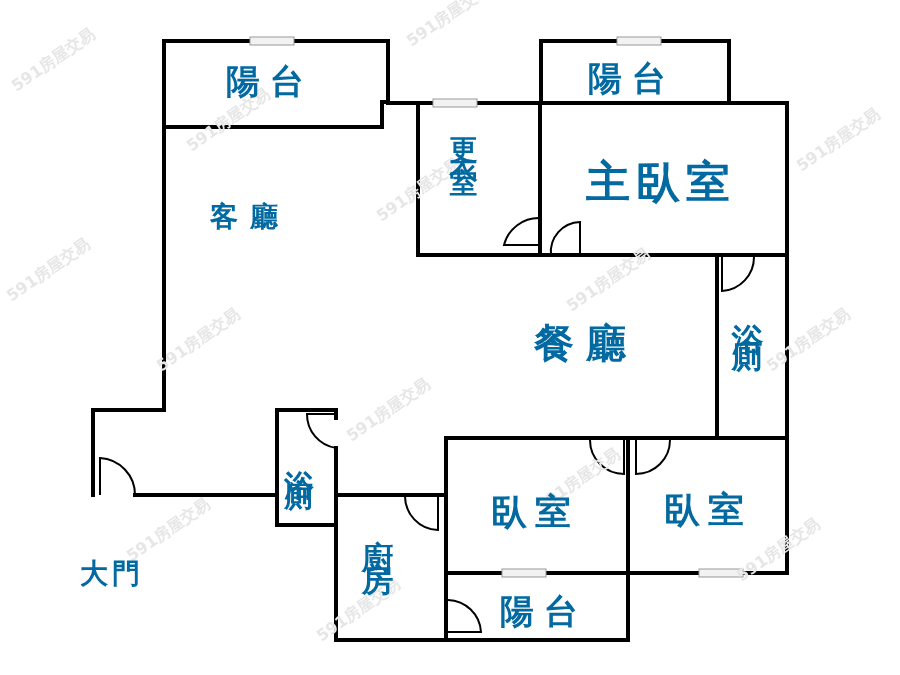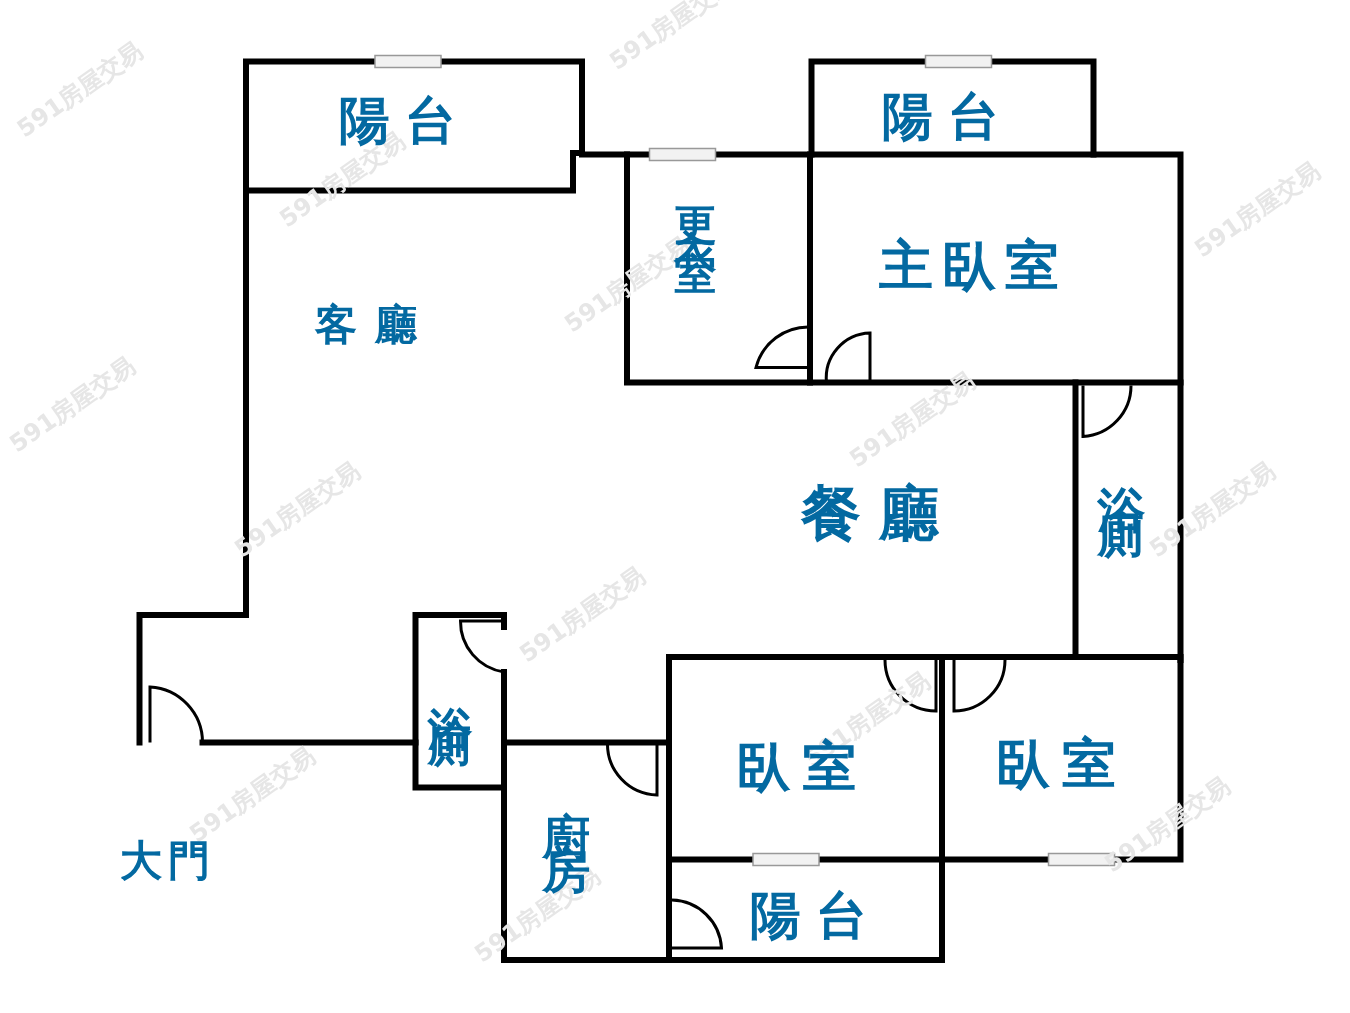--- a/index.html
+++ b/index.html
@@ -69,21 +69,21 @@
 <div class="wm" style="left:730px;top:540px;">591房屋交易</div>
 <div class="wm" style="left:120px;top:520px;">591房屋交易</div>
 <div class="wm" style="left:310px;top:600px;">591房屋交易</div>
 <div class="wm" style="left:790px;top:130px;">591房屋交易</div>
 <div class="wm" style="left:760px;top:330px;">591房屋交易</div>
 <div class="wm" style="left:400px;top:5px;">591房屋交易</div>
 
 <div class="label h" style="left:226px;top:64px;font-size:34px;">陽台</div>
 <div class="label h" style="left:588px;top:61px;font-size:34px;">陽台</div>
 <div class="label v" style="left:449px;top:116px;font-size:28px;letter-spacing:14px;">更衣室</div>
-<div class="label h" style="left:586px;top:160px;font-size:36px;letter-spacing:6px;">主臥室</div>
+<div class="label h" style="left:586px;top:160px;font-size:44px;letter-spacing:6px;">主臥室</div>
 <div class="label h" style="left:210px;top:203px;font-size:28px;letter-spacing:12px;">客廳</div>
 <div class="label h" style="left:534px;top:323px;font-size:40px;letter-spacing:12px;">餐廳</div>
 <div class="label v" style="left:732px;top:298px;font-size:32px;letter-spacing:14px;">浴廁</div>
 <div class="label v" style="left:284px;top:446px;font-size:30px;letter-spacing:8px;">浴廁</div>
 <div class="label v" style="left:362px;top:514px;font-size:32px;letter-spacing:22px;">廚房</div>
 <div class="label h" style="left:491px;top:494px;font-size:36px;letter-spacing:8px;">臥室</div>
 <div class="label h" style="left:664px;top:492px;font-size:36px;letter-spacing:8px;">臥室</div>
 <div class="label h" style="left:500px;top:594px;font-size:34px;letter-spacing:10px;">陽台</div>
 <div class="label h" style="left:80px;top:520px;font-size:28px;letter-spacing:4px;margin-top:40px;">大門</div>
 

